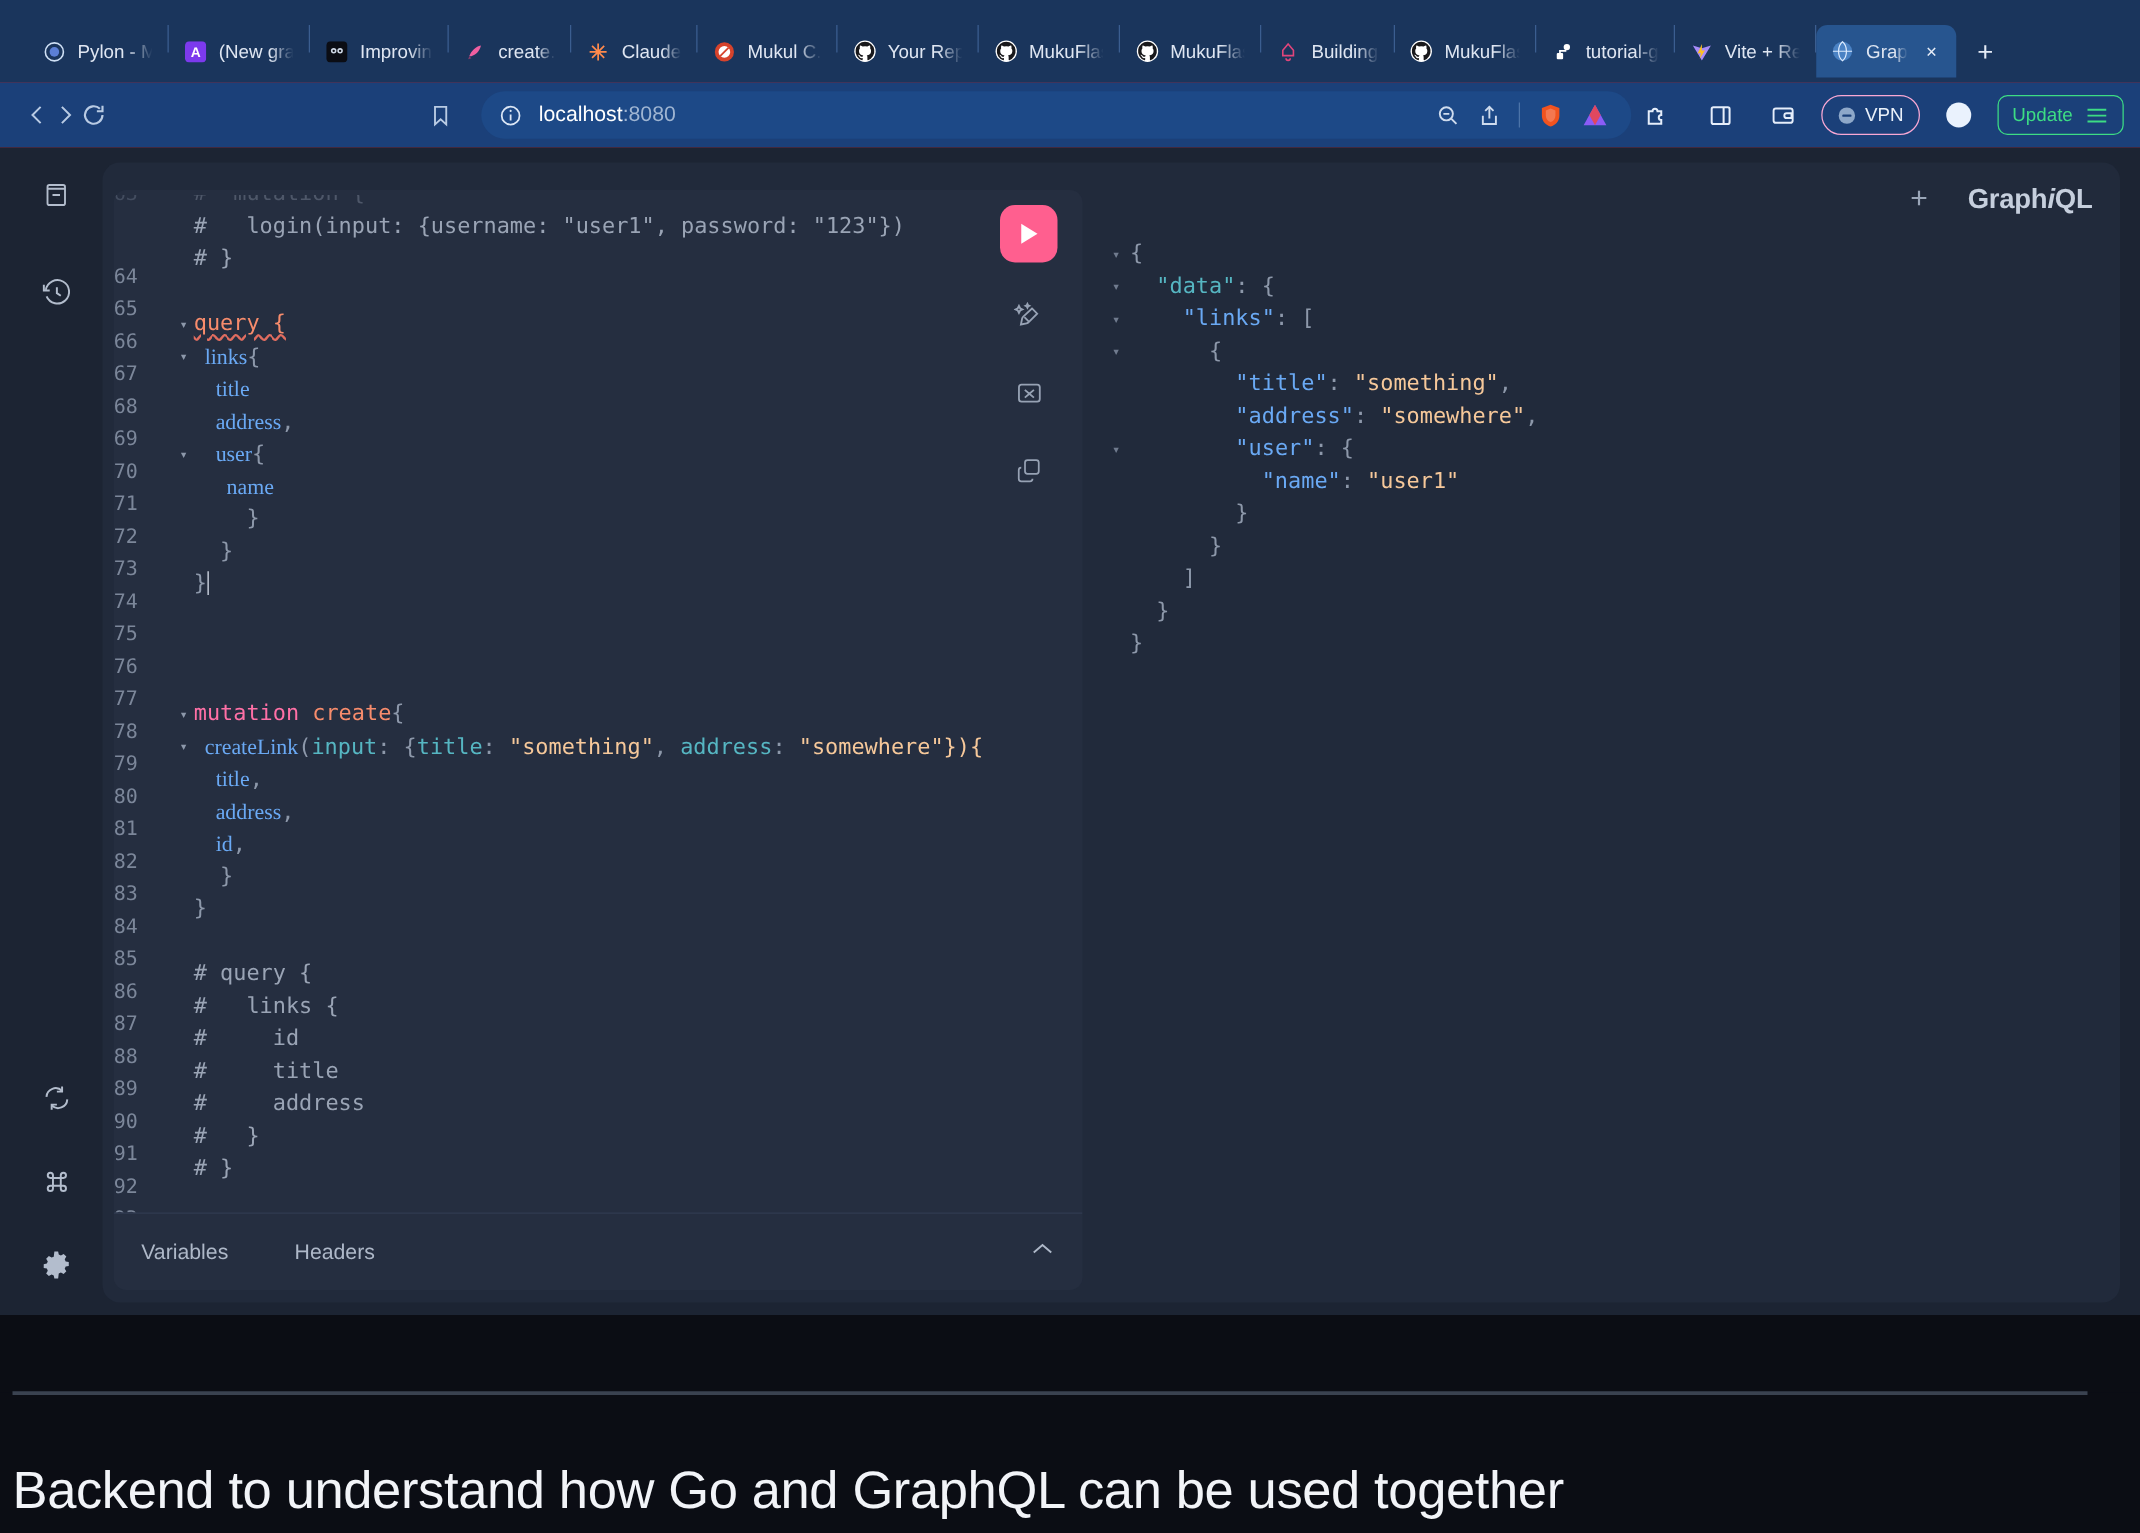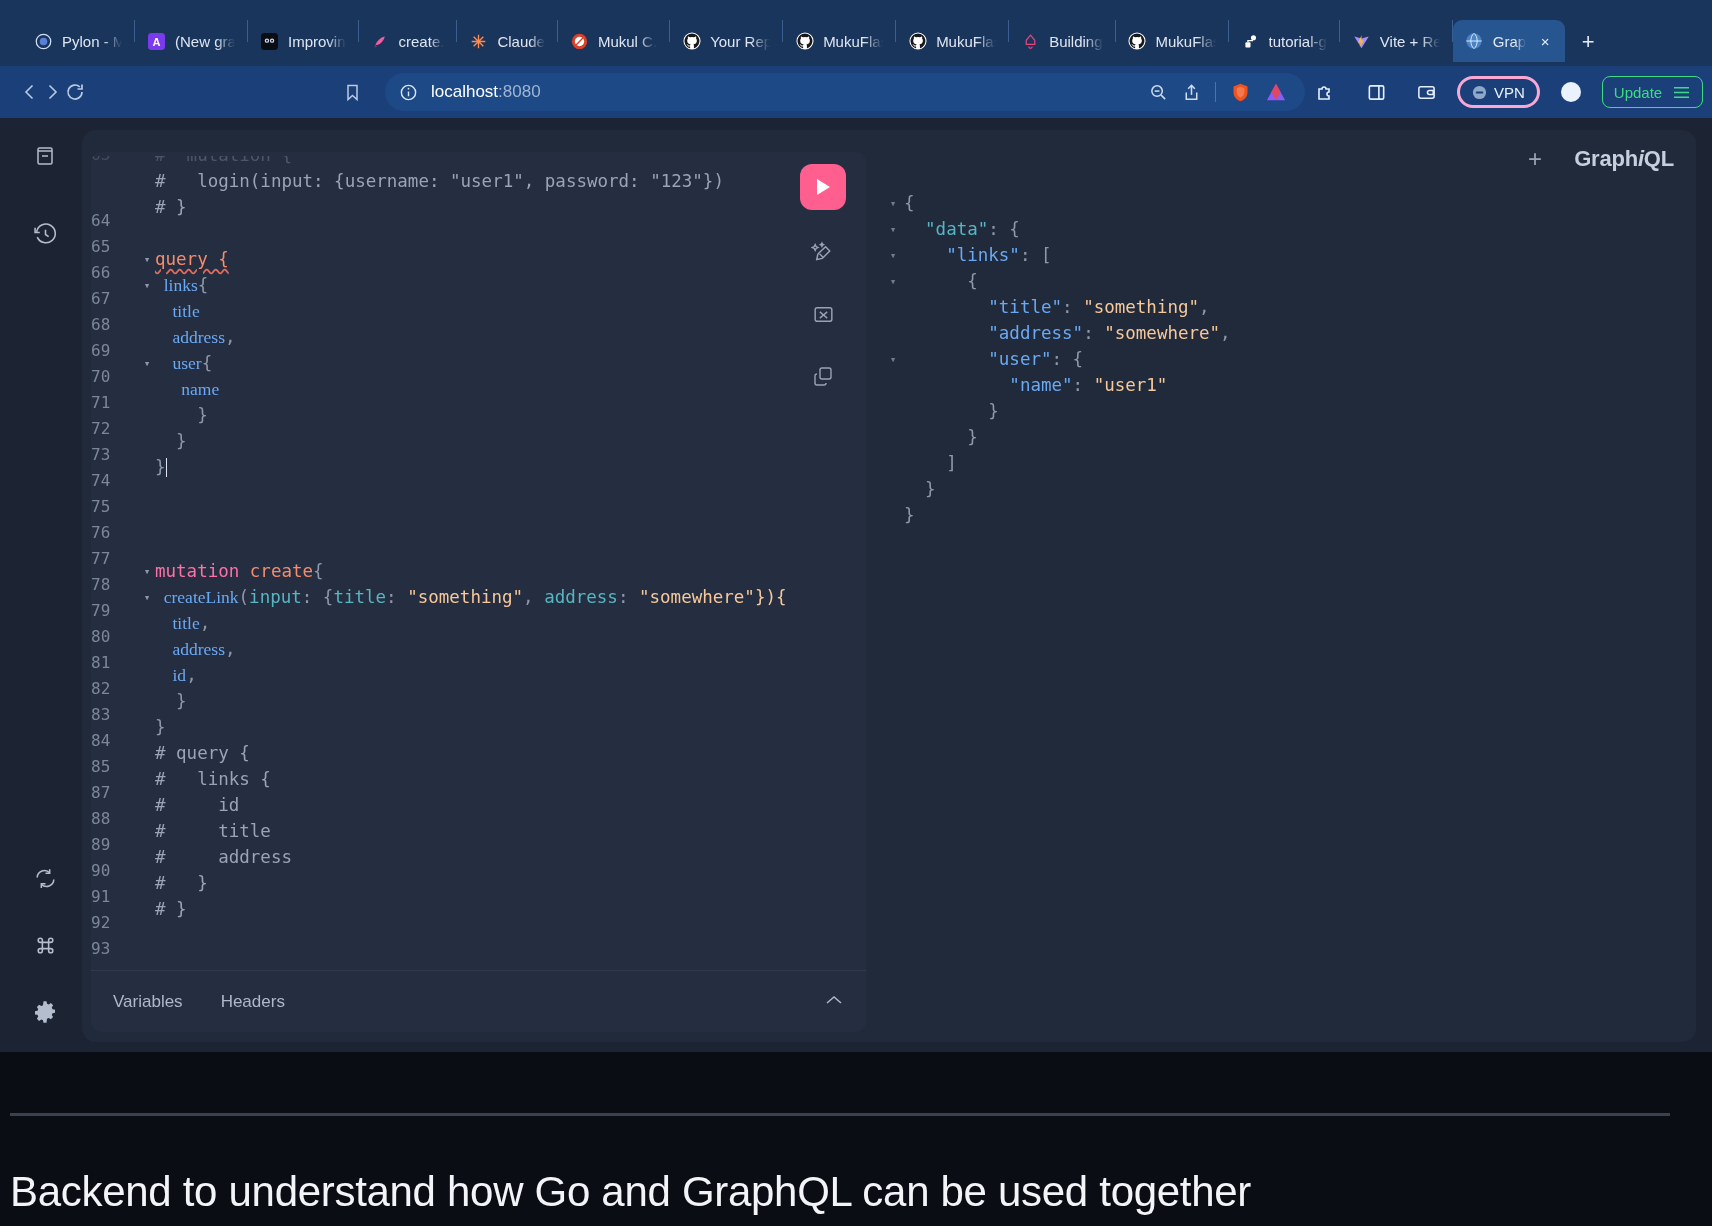--- a/index.html
+++ b/index.html
@@ -111,21 +111,21 @@
     display: flex; align-items: center; gap: 14px;
     padding-right: 4px;
   }
   .pipe { width: 1px; height: 20px; background: #4c74a8; }
   #nav-right {
     margin-left: auto;
     display: flex; align-items: center; gap: 12px;
   }
   #vpn-pill {
     height: 32px; padding: 0 12px;
-    border: 3px solid #f9a8d4; border-radius: 17px;
+    border: 1px solid #f9a8d4; border-radius: 17px;
     display: flex; align-items: center; gap: 7px;
     color: #eaf1fa; font-size: 15px;
   }
   #update-pill {
     height: 32px; padding: 0 11px;
     border: 1px solid #3ddc84; border-radius: 8px;
     display: flex; align-items: center; gap: 10px;
     color: #3ddc84; font-size: 15px;
   }
 
@@ -233,21 +233,21 @@
     display: flex; align-items: center; justify-content: center;
     color: #97a2b4;
   }
 
   #editor-footer {
     position: absolute; left: 0; bottom: 0;
     width: 775px; height: 62px;
     border-top: 1px solid #303b50;
     display: flex; align-items: center;
     padding: 0 22px;
-    gap: 38px;
+    gap: 53px;
   }
   .foot-tab { color: #aeb8c8; font-size: 17px; }
   #foot-chevron { margin-left: auto; color: #aeb8c8; }
 
   #response-pane {
     position: absolute; left: 800px; top: 22px;
     width: 805px; height: 880px;
     overflow: hidden;
     font-family: "DejaVu Sans Mono", monospace;
     font-size: 17.5px;
@@ -621,20 +621,21 @@
             <div class="cl"><span class="gut">76</span><span class="fold"></span><span class="code"></span></div>
             <div class="cl"><span class="gut">77</span><span class="fold"></span><span class="code"></span></div>
             <div class="cl"><span class="gut">78</span><span class="fold"></span><span class="code"></span></div>
             <div class="cl"><span class="gut">79</span><span class="fold">▾</span><span class="code"><span class="kw">mutation </span><span class="nm">create</span><span class="pun">{</span></span></div>
             <div class="cl"><span class="gut">80</span><span class="fold">▾</span><span class="code"><span class="fld">  createLink</span><span class="pun">(</span><span class="arg">input</span><span class="pun">: {</span><span class="arg">title</span><span class="pun">: </span><span class="str">"something"</span><span class="pun">, </span><span class="arg">address</span><span class="pun">: </span><span class="str">"somewhere"}){</span></span></div>
             <div class="cl"><span class="gut">81</span><span class="fold"></span><span class="code"><span class="fld">    title</span><span class="pun">,</span></span></div>
             <div class="cl"><span class="gut">82</span><span class="fold"></span><span class="code"><span class="fld">    address</span><span class="pun">,</span></span></div>
             <div class="cl"><span class="gut">83</span><span class="fold"></span><span class="code"><span class="fld">    id</span><span class="pun">,</span></span></div>
             <div class="cl"><span class="gut">84</span><span class="fold"></span><span class="code"><span class="pun">  }</span></span></div>
             <div class="cl"><span class="gut">85</span><span class="fold"></span><span class="code"><span class="pun">}</span></span></div>
+            <div class="cl"><span class="gut">86</span><span class="fold"></span><span class="code"></span></div>
             <div class="cl"><span class="gut">87</span><span class="fold"></span><span class="code"><span class="cmt"># query {</span></span></div>
             <div class="cl"><span class="gut">88</span><span class="fold"></span><span class="code"><span class="cmt">#   links {</span></span></div>
             <div class="cl"><span class="gut">89</span><span class="fold"></span><span class="code"><span class="cmt">#     id</span></span></div>
             <div class="cl"><span class="gut">90</span><span class="fold"></span><span class="code"><span class="cmt">#     title</span></span></div>
             <div class="cl"><span class="gut">91</span><span class="fold"></span><span class="code"><span class="cmt">#     address</span></span></div>
             <div class="cl"><span class="gut">92</span><span class="fold"></span><span class="code"><span class="cmt">#   }</span></span></div>
             <div class="cl"><span class="gut">93</span><span class="fold"></span><span class="code"><span class="cmt"># }</span></span></div>
           </div>
 
         <div id="exec-col">

